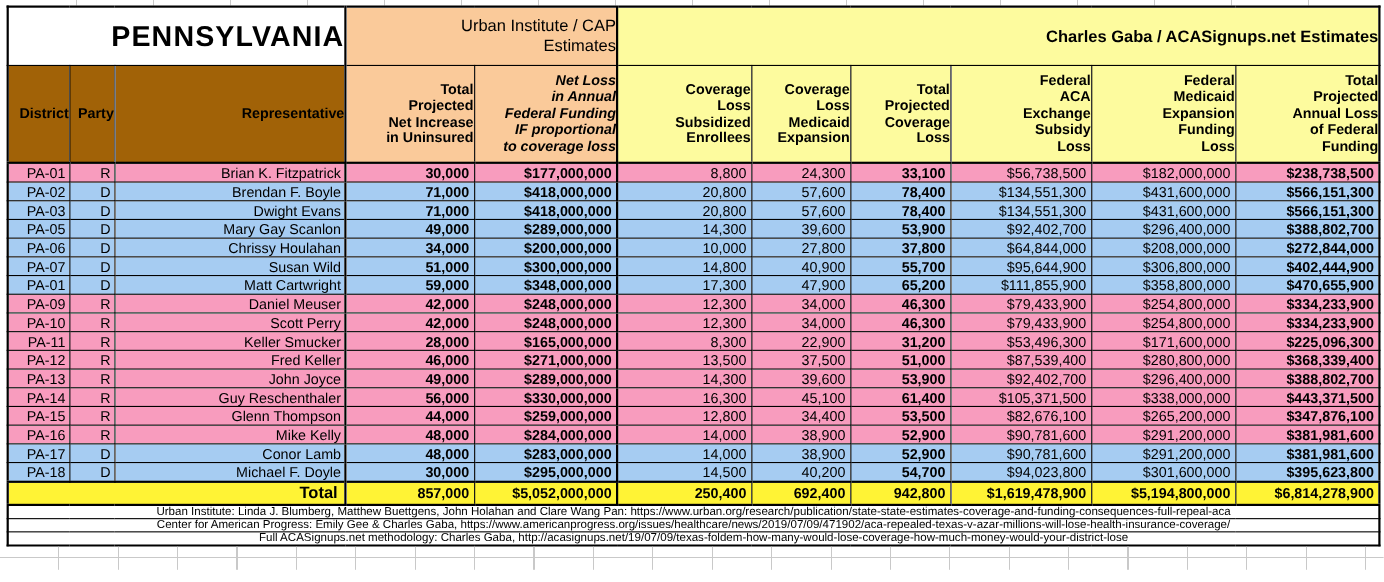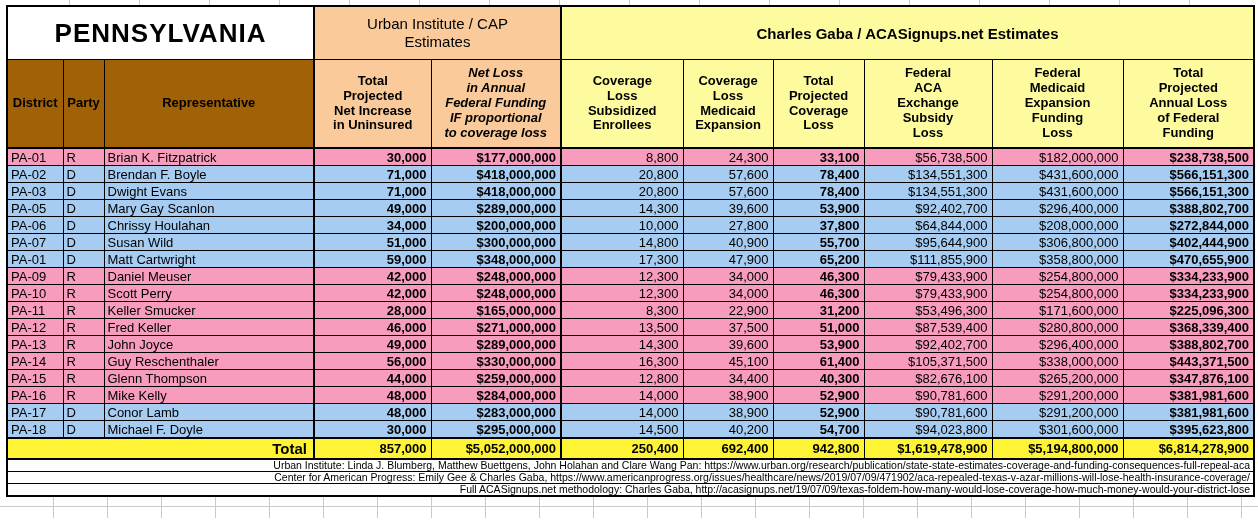--- a/index.html
+++ b/index.html
@@ -7,42 +7,42 @@
   .stage{position:relative;width:1258px;height:529px;overflow:hidden;}
   .gridstrip-top{height:5px;width:100%;background-color:#fff;
     background-image:repeating-linear-gradient(90deg,transparent 0 69px,#c9c9c9 69px 70px);}
   .gridstrip-bottom{height:21px;width:100%;background-color:#fff;
     background-image:
       linear-gradient(transparent 0 9px,#c9c9c9 9px 10px,transparent 10px),
       repeating-linear-gradient(90deg,transparent 0 53px,#c9c9c9 53px 54px);}
   table{border-collapse:collapse;table-layout:fixed;width:1247px;margin-left:6px;border:2px solid #000;}
   th,td{border:1px solid #000;overflow:hidden;color:#000;padding:0;}
   td{white-space:nowrap;}
-  th{white-space:pre-line;vertical-align:middle;}
+  th{white-space:pre-line;vertical-align:middle;text-align:right;}
   .h1 th{height:52px;}
   .h1 .title{background:#fff;font-size:26px;font-weight:bold;letter-spacing:1px;}
   .h1 .urban{background:var(--urban,#FACA9A);font-size:15px;font-weight:normal;line-height:1.2;}
   .h1 .gaba{background:var(--gaba,#FDFB9E);font-size:15px;font-weight:bold;}
   .h2 th{font-size:13px;font-weight:bold;line-height:1.14;height:87px;border-bottom:2px solid #000;}
   .h2 .wht{background:#a16207;}
   .h2 .org{background:var(--urban,#FACA9A);}
   .h2 .yel{background:var(--gaba,#FDFB9E);}
   .h2 .ital{font-style:italic;}
   tbody td{font-size:13px;height:16px;line-height:15px;padding:0 3px;}
   .num{text-align:right;padding-right:4px !important;}
   .b{font-weight:bold;}
-  .ctr{text-align:left;}
-  .left{text-align:left;}
+  .ctr{text-align:right;}
+  .left{text-align:right;}
   .bR2{border-right:2px solid #000 !important;}
   tr.row-R td{background:var(--rowr,#F89CBE);}
   tr.row-D td{background:var(--rowd,#A6CCF2);}
   tr.total td{background:var(--total,#FFF335);border-top:2px solid #000;border-bottom:2px solid #000;
     font-weight:bold;height:19px;line-height:18px;}
   td.total-label{text-align:right;font-size:15px;padding-right:6px;}
-  tr.foot td{background:#fff;text-align:right;font-size:10.5px;height:11px;line-height:11px;font-weight:normal;}
+  tr.foot td{background:#fff;text-align:center;font-size:10.5px;height:11px;line-height:11px;font-weight:normal;}
 </style>
 </head>
 <body>
 
 <div class="stage">
   <div class="gridstrip-top"></div>
 
   <table>
     <colgroup>
       <col style="width:56px">
@@ -277,21 +277,21 @@
           <td class="num b">$443,371,500</td>
         </tr>
         <tr class="row-R">
           <td class="ctr">PA-15</td>
           <td class="ctr">R</td>
           <td class="left bR2">Glenn Thompson</td>
           <td class="num b">44,000</td>
           <td class="num b bR2">$259,000,000</td>
           <td class="num">12,800</td>
           <td class="num">34,400</td>
-          <td class="num b">40,300</td>
+          <td class="num b">53,500</td>
           <td class="num">$82,676,100</td>
           <td class="num">$265,200,000</td>
           <td class="num b">$347,876,100</td>
         </tr>
         <tr class="row-R">
           <td class="ctr">PA-16</td>
           <td class="ctr">R</td>
           <td class="left bR2">Mike Kelly</td>
           <td class="num b">48,000</td>
           <td class="num b bR2">$284,000,000</td>

